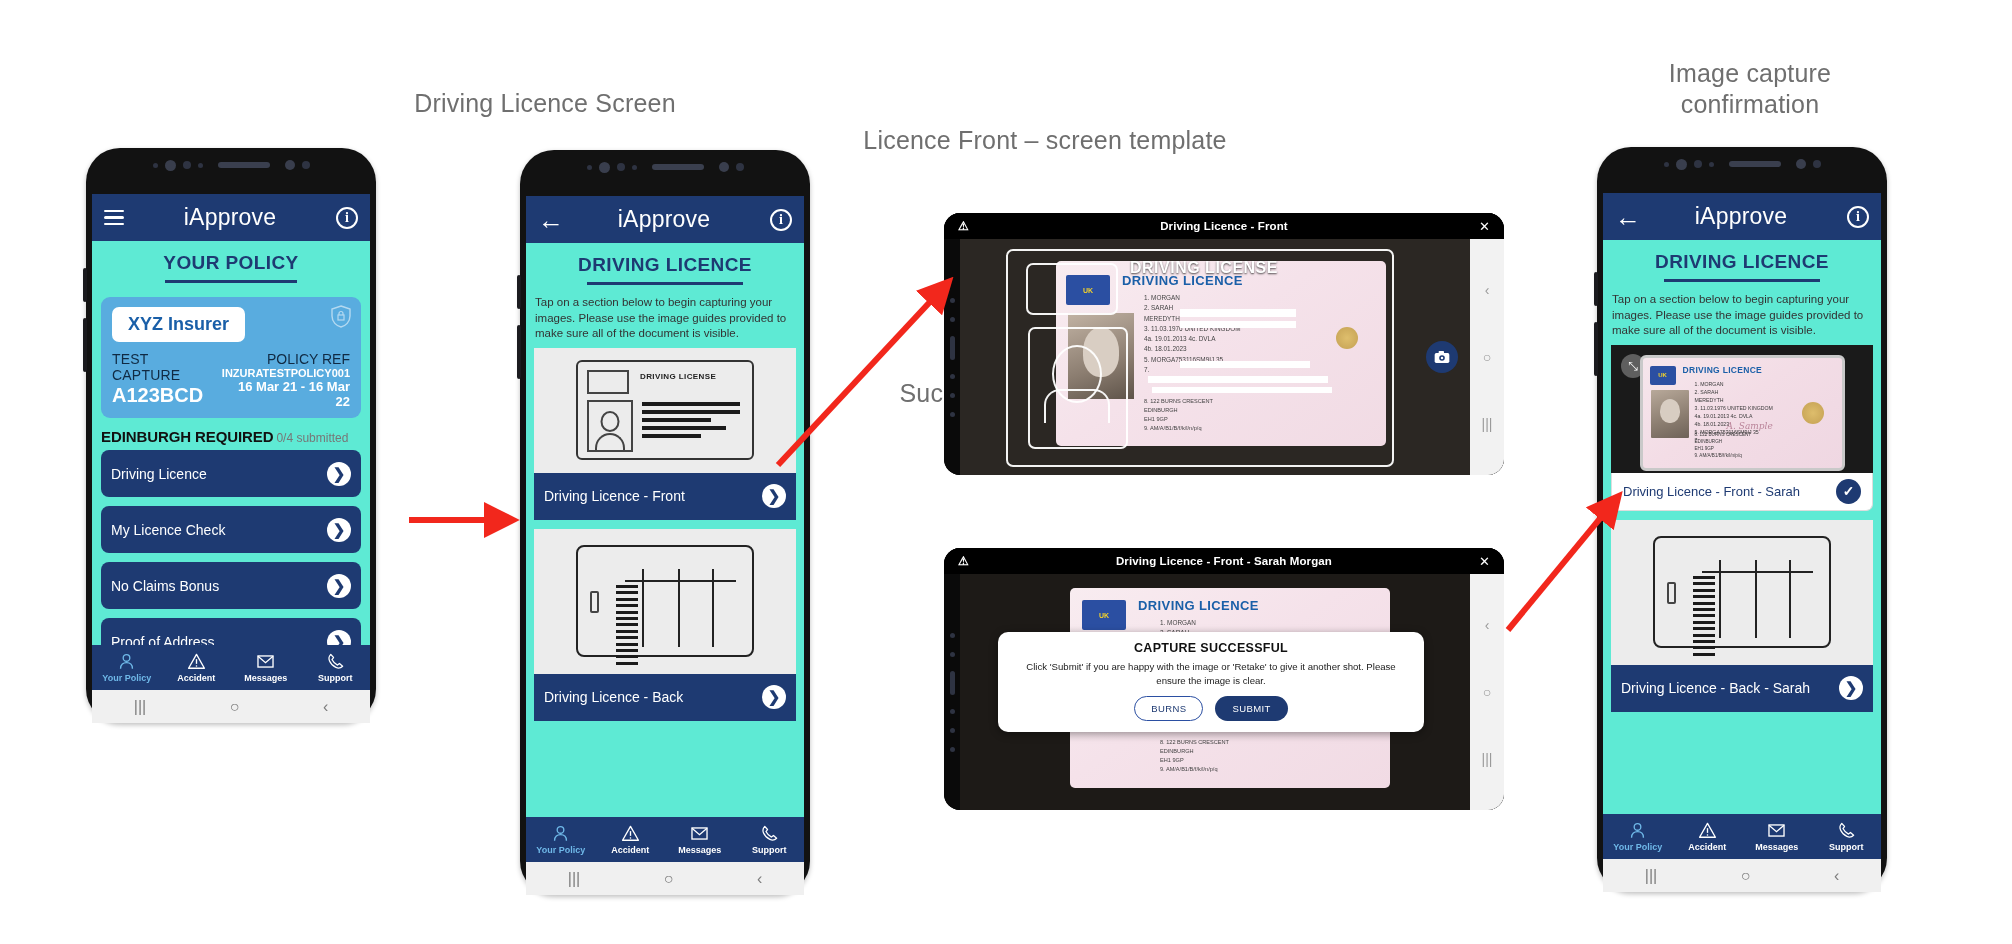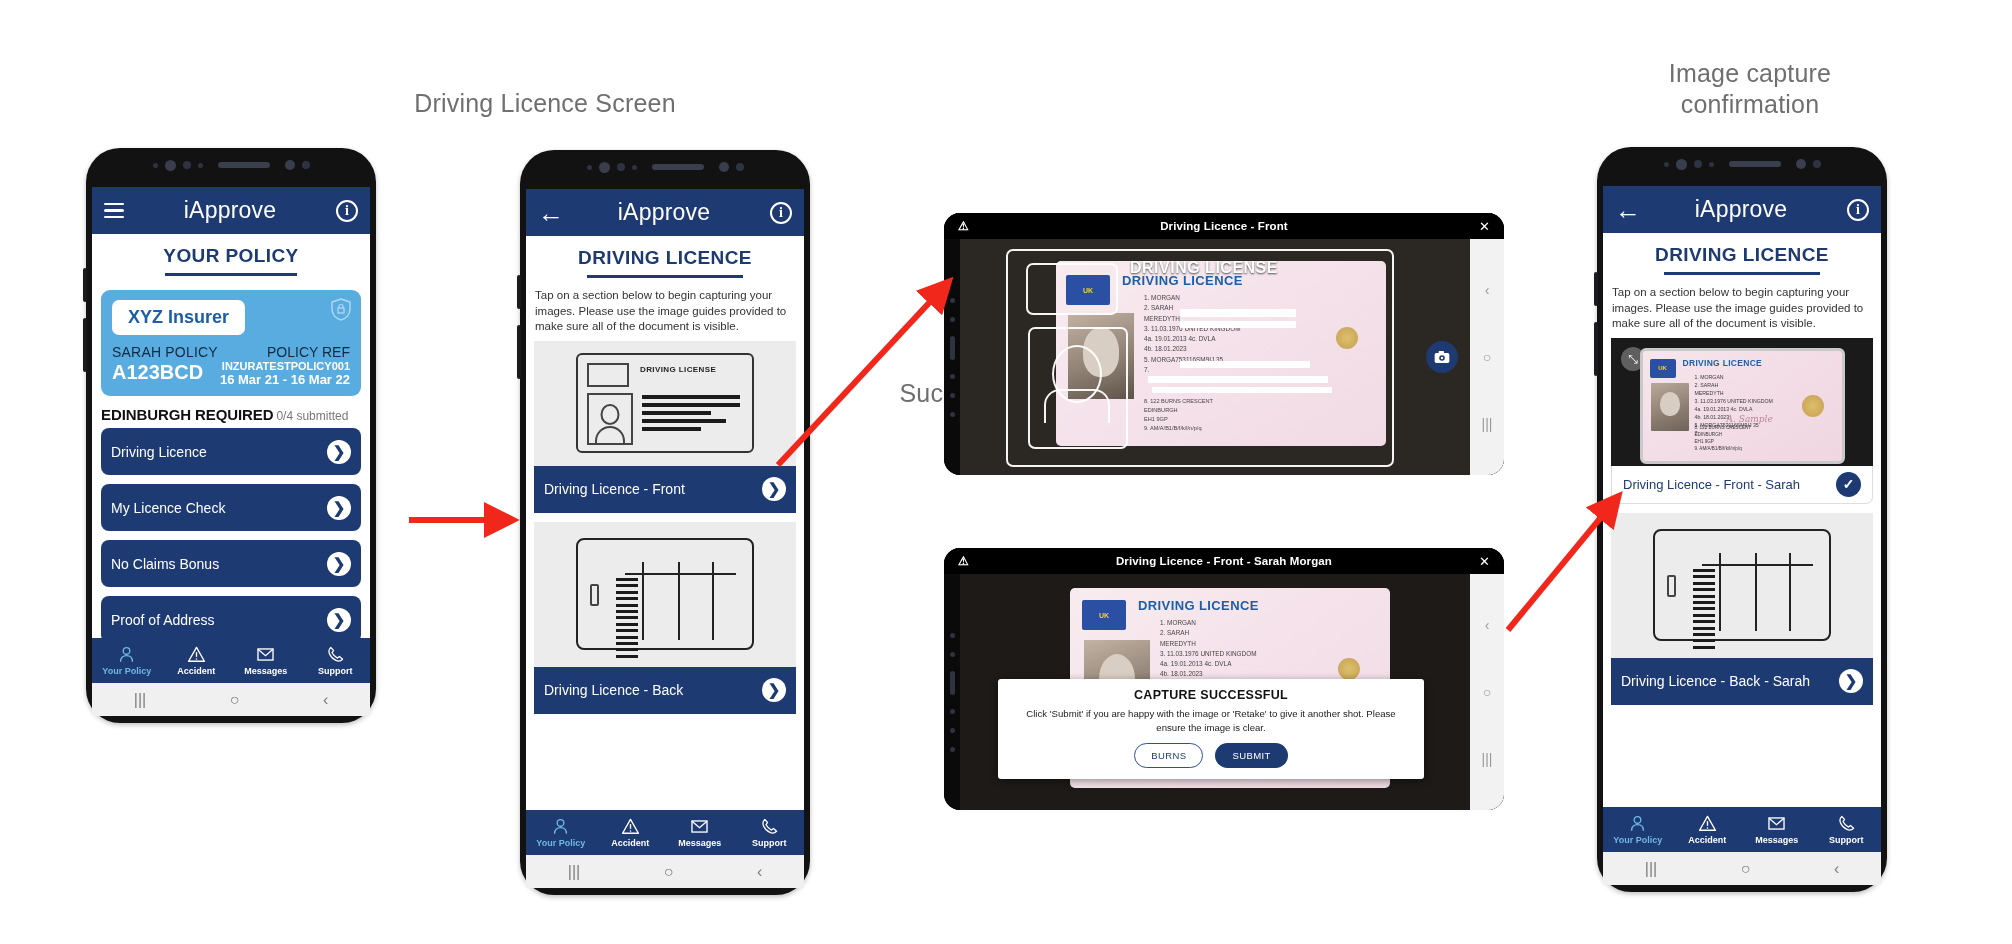--- a/index.html
+++ b/index.html
@@ -42,24 +42,24 @@
   .dot { border-radius: 50%; background: #2e3342; }
   .d1 { width: 5px; height: 5px; }
   .d2 { width: 11px; height: 11px; background:#393e4d; }
   .d3 { width: 8px; height: 8px; }
   .d4 { width: 5px; height: 5px; }
   .speaker { width: 52px; height: 6px; border-radius: 4px; background: #3a3f4e; margin: 0 8px; }
   .d5 { width: 10px; height: 10px; background:#393e4d;}
   .d6 { width: 8px; height: 8px; }
 
   .screen {
-    background: #ffffff;
+    background: #5eead4;
     overflow: hidden;
     position: relative;
-    margin: 5px 6px;
+    margin: 12px 6px;
     height: calc(100% - 46px);
   }
 
   
   .sidebtn { position: absolute; background: #1b1b1f; border-radius: 3px; width: 4px; }
 
   
   .appbar {
     background: #1e3a72;
     height: 47px;
@@ -245,37 +245,38 @@
   .sc-title-b { position:absolute; color:#1a5fa8; font-weight:700; letter-spacing:.4px; }
   .sc-photo { position:absolute; background:linear-gradient(160deg,#c2b3a4,#8b7d70 60%,#5e5349); }
   .sc-photo:after { content:""; position:absolute; left:22%; top:16%; width:56%; height:58%;
                     border-radius:50% 50% 45% 45%; background:#d9cec3; }
   .sc-text { position:absolute; color:#444; line-height:1.6; white-space:pre-line; }
   .sc-redact { position:absolute; background:#fff; }
 
   .arrow { position:absolute; }
 
   .modal {
-    position:absolute; background:#fff; border-radius:3px;
-    box-shadow:0 2px 9px rgba(0,0,0,.4); text-align:center;margin-top:47px;
+    position:absolute; background:#fff; border-radius:10px;
+    box-shadow:0 2px 9px rgba(0,0,0,.4); text-align:center;
   }
   .modal .mt { font-size:12.5px; font-weight:700; color:#111; letter-spacing:.3px; padding: 9px 0 5px; }
   .modal .mb { font-size:9.6px; color:#222; line-height:1.45; padding: 0 14px 8px; }
   .modal .mrow { display:flex; gap:12px; justify-content:center; padding-bottom:11px; }
   .btn-ghost { border:1px solid #2b4fa2; color:#1e3a72; background:#fff;
                border-radius:14px; font-size:9.5px; padding:6px 16px; letter-spacing:.4px; }
   .btn-solid { background:#1e3a72; color:#fff; border:none;
                border-radius:14px; font-size:9.5px; padding:7px 17px; letter-spacing:.4px; }
 </style>
 </head>
 <body>
 
 <div class="stage">
 
   <div class="caption" style="left:395px; top:88px; width:300px;">Driving Licence Screen</div>
+  <div class="caption" style="left:790px; top:125px; width:510px;">Licence Front – screen template</div>
   <div class="caption" style="left:840px; top:378px; width:410px;">Successful image capture</div>
   <div class="caption" style="left:1610px; top:58px; width:280px;">Image capture
 confirmation</div>
 
   <div class="phone" style="left:86px; top:148px; width:290px; height:575px;">
     <div class="sidebtn" style="left:-3px; top:120px; height:34px;"></div>
     <div class="sidebtn" style="left:-3px; top:170px; height:54px;"></div>
 
     <div class="notchbar">
       <span class="dot d1"></span>
@@ -306,21 +307,21 @@
 
       <div class="policycard">
         <svg class="shield" width="20" height="23" viewBox="0 0 20 23">
           <path d="M10 1 L19 4 V11 C19 17 14.5 21 10 22 C5.5 21 1 17 1 11 V4 Z" fill="none" stroke="#fff" stroke-width="1.4"></path>
           <rect x="7" y="10" width="6" height="5" fill="none" stroke="#fff" stroke-width="1.2"></rect>
           <path d="M8 10 V8.5 a2 2 0 0 1 4 0 V10" fill="none" stroke="#fff" stroke-width="1.2"></path>
         </svg>
         <div class="insurerchip">XYZ Insurer</div>
         <div class="pc-row">
           <div class="pc-left">
-            <div class="lbl">SARAH POLICY</div>
+            <div class="lbl">TEST CAPTURE</div>
             <div class="val">A123BCD</div>
           </div>
           <div class="pc-right">
             <div class="lbl">POLICY REF</div>
             <div class="ref">INZURATESTPOLICY001</div>
             <div class="dates">16 Mar 21 - 16 Mar 22</div>
           </div>
         </div>
       </div>
 

